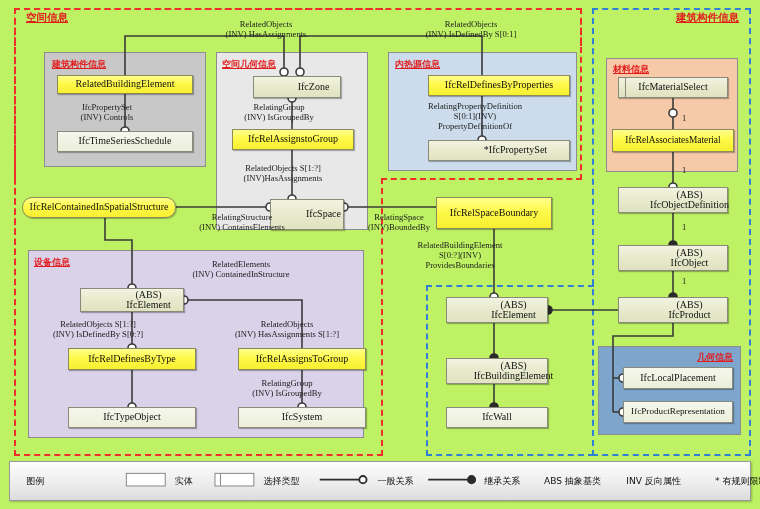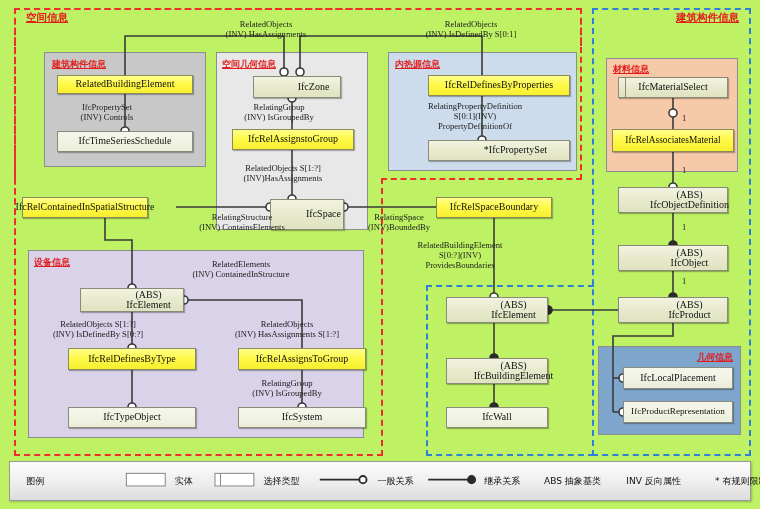--- a/index.html
+++ b/index.html
@@ -172,23 +172,23 @@
   <div class="node rel" style="left:57px;top:75px;width:136px;height:19px;">RelatedBuildingElement</div>
   <div class="node plain" style="left:57px;top:131px;width:136px;height:21px;">IfcTimeSeriesSchedule</div>
 
   <div class="node ent" style="left:253px;top:76px;width:88px;height:22px;">IfcZone</div>
   <div class="node rel" style="left:232px;top:129px;width:122px;height:21px;">IfcRelAssignstoGroup</div>
   <div class="node ent" style="left:270px;top:199px;width:74px;height:31px;">IfcSpace</div>
 
   <div class="node rel" style="left:428px;top:75px;width:142px;height:21px;">IfcRelDefinesByProperties</div>
   <div class="node ent" style="left:428px;top:140px;width:142px;height:21px;">*IfcPropertySet</div>
 
-  <div class="node rel" style="left:22px;top:197px;width:126px;height:21px;">IfcRelContainedInSpatialStructure</div>
-
-  <div class="node rel" style="left:436px;top:197px;width:116px;height:21px;">IfcRelSpaceBoundary</div>
+  <div class="node rel" style="left:22px;top:197px;width:154px;height:21px;border-radius:10px;">IfcRelContainedInSpatialStructure</div>
+
+  <div class="node rel" style="left:436px;top:197px;width:116px;height:32px;">IfcRelSpaceBoundary</div>
 
   <div class="node ent" style="left:80px;top:288px;width:104px;height:24px;flex-direction:column;">
     <span class="t2">(ABS)</span>
     <span class="t2">IfcElement</span>
   </div>
   <div class="node plain" style="left:68px;top:407px;width:128px;height:21px;">IfcTypeObject</div>
   <div class="node rel" style="left:68px;top:348px;width:128px;height:22px;">IfcRelDefinesByType</div>
   <div class="node rel" style="left:238px;top:348px;width:128px;height:22px;">IfcRelAssignsToGroup</div>
   <div class="node plain" style="left:238px;top:407px;width:128px;height:21px;">IfcSystem</div>
 

